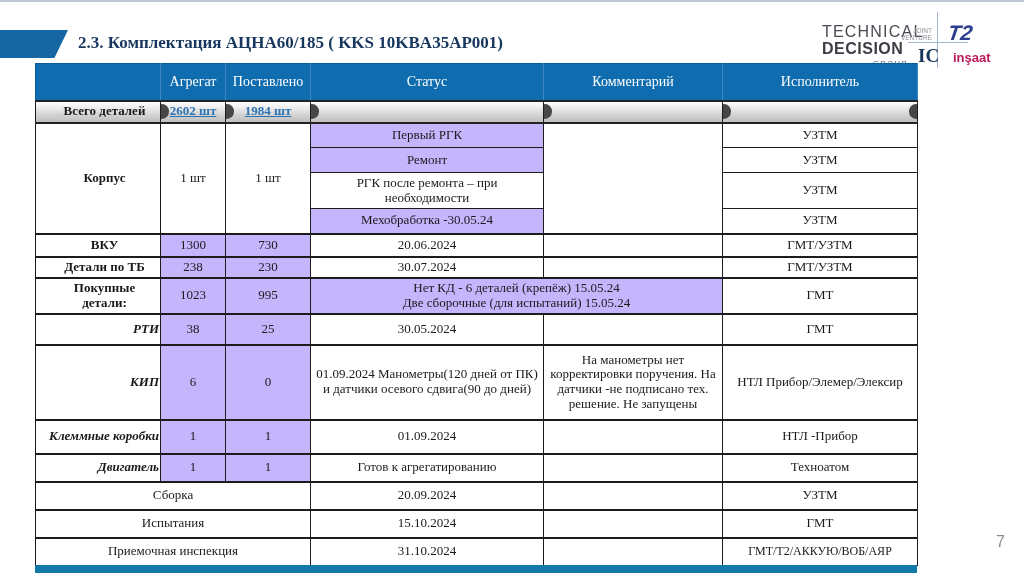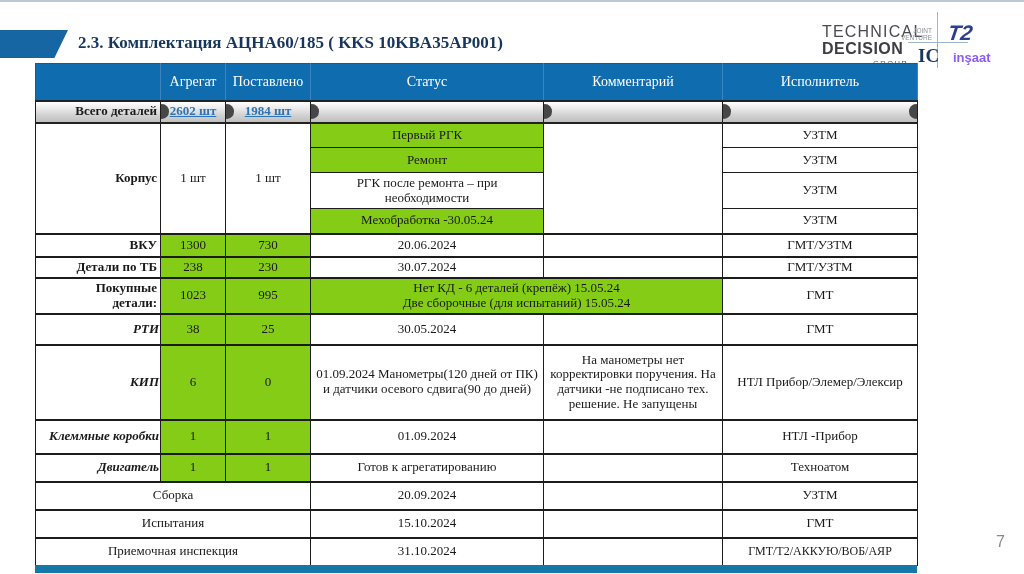--- a/index.html
+++ b/index.html
@@ -19,45 +19,45 @@
   .tdg-l2 { font-size:16px; font-weight:bold; letter-spacing:0.5px; color:#3d3d45; margin-top:-1px;}
   .tdg-l3 { font-size:7.5px; letter-spacing:1.5px; color:#5a5a60; text-align:right; margin-top:1px;}
   .jv { position:absolute; left:900px; top:27px; width:32px; text-align:right;
         font-family:"Liberation Sans", sans-serif; font-size:6.5px; line-height:7px; color:#8a8f96; }
   .cross-v { position:absolute; left:937px; top:12px; width:1px; height:56px; background:#9FB4CD; }
   .cross-h { position:absolute; left:908px; top:42px; width:60px; height:1px; background:#9FB4CD; }
   .t2-logo { position:absolute; left:948px; top:21px; font-family:"Liberation Sans", sans-serif;
              font-size:21px; font-weight:bold; font-style:italic; color:#2B3F8C; transform:skewX(-8deg); }
   .ic-logo { position:absolute; left:918px; top:45px; font-size:19px; font-weight:bold; color:#17365D; }
   .insaat-logo { position:absolute; left:953px; top:50px; font-family:"Liberation Sans", sans-serif;
-                 font-size:13px; font-weight:bold; color:#8b5cf6; }
+                 font-size:13px; font-weight:bold; color:#be185d; }
 
   
   .tbl-wrap { position:absolute; left:35px; top:63px; width:882px; }
   table { border-collapse:collapse; table-layout:fixed; width:882px; }
   td, th { border:1px solid #1c1c1c; font-size:13px; text-align:center; vertical-align:middle;
            padding:1px 3px; line-height:1.12; overflow:hidden; }
   tr.thick > td { border-top-width:2px; }
 
   thead th { background:#0F6CAE; color:#ffffff; font-weight:normal; font-size:14px;
              border:1px solid #0a5d98; border-right-color:#3a85bf; height:37px; }
 
   
   tr.total td { background:linear-gradient(180deg,#ffffff 0%,#ececec 30%,#d2d2d2 65%,#bfbfbf 100%);
                 border-top:2px solid #222; border-bottom:2px solid #222; height:22px;
                 position:relative; font-weight:bold; }
   tr.total td.num { color:#2E74B5;text-decoration:underline; }
   .cap { position:absolute; left:-1px; top:2px; width:9px; height:15px; background:#474747;
          border-radius:2px 80% 80% 2px / 2px 50% 50% 2px; }
   .cap.right { left:auto; right:-1px; border-radius:80% 2px 2px 80% / 50% 2px 2px 50%; }
 
-  td.lbl { text-align:right; font-weight:bold; padding-left:16px; }
+  td.lbl { text-align:center; font-weight:bold; padding-left:16px; }
   td.lbl-r { text-align:right; font-weight:bold; font-style:italic; padding-right:1px; }
   td.lbl-c { text-align:center; font-weight:normal; }
-  .yellow { background:#84cc16; }
+  .yellow { background:#c4b5fd; }
   .two-line span { display:block; }
 
   .bottom-bar { position:absolute; left:35px; top:565px; width:882px; height:8px; background:#1478A8; }
   .page-num { position:absolute; left:996px; top:533px; font-family:"Liberation Sans", sans-serif;
               font-size:16px; color:#8a8a8a; }
 </style>
 </head>
 <body>
 
 <div class="top-rule"></div>

